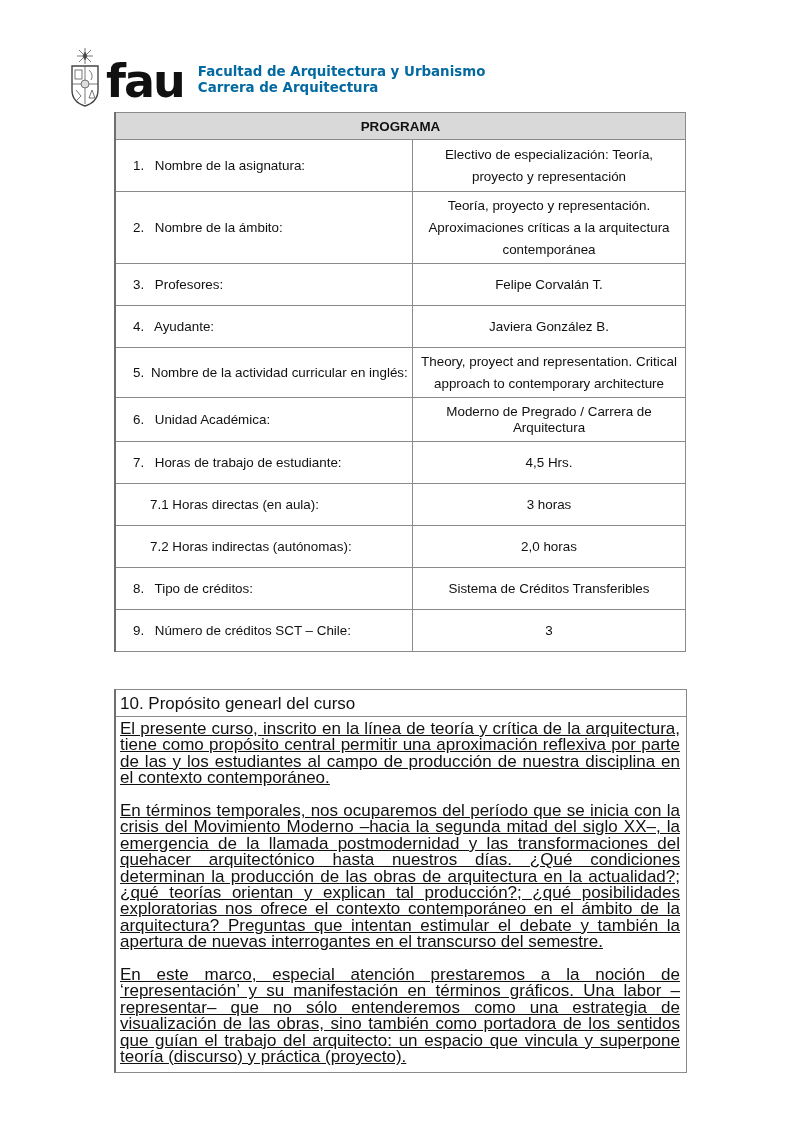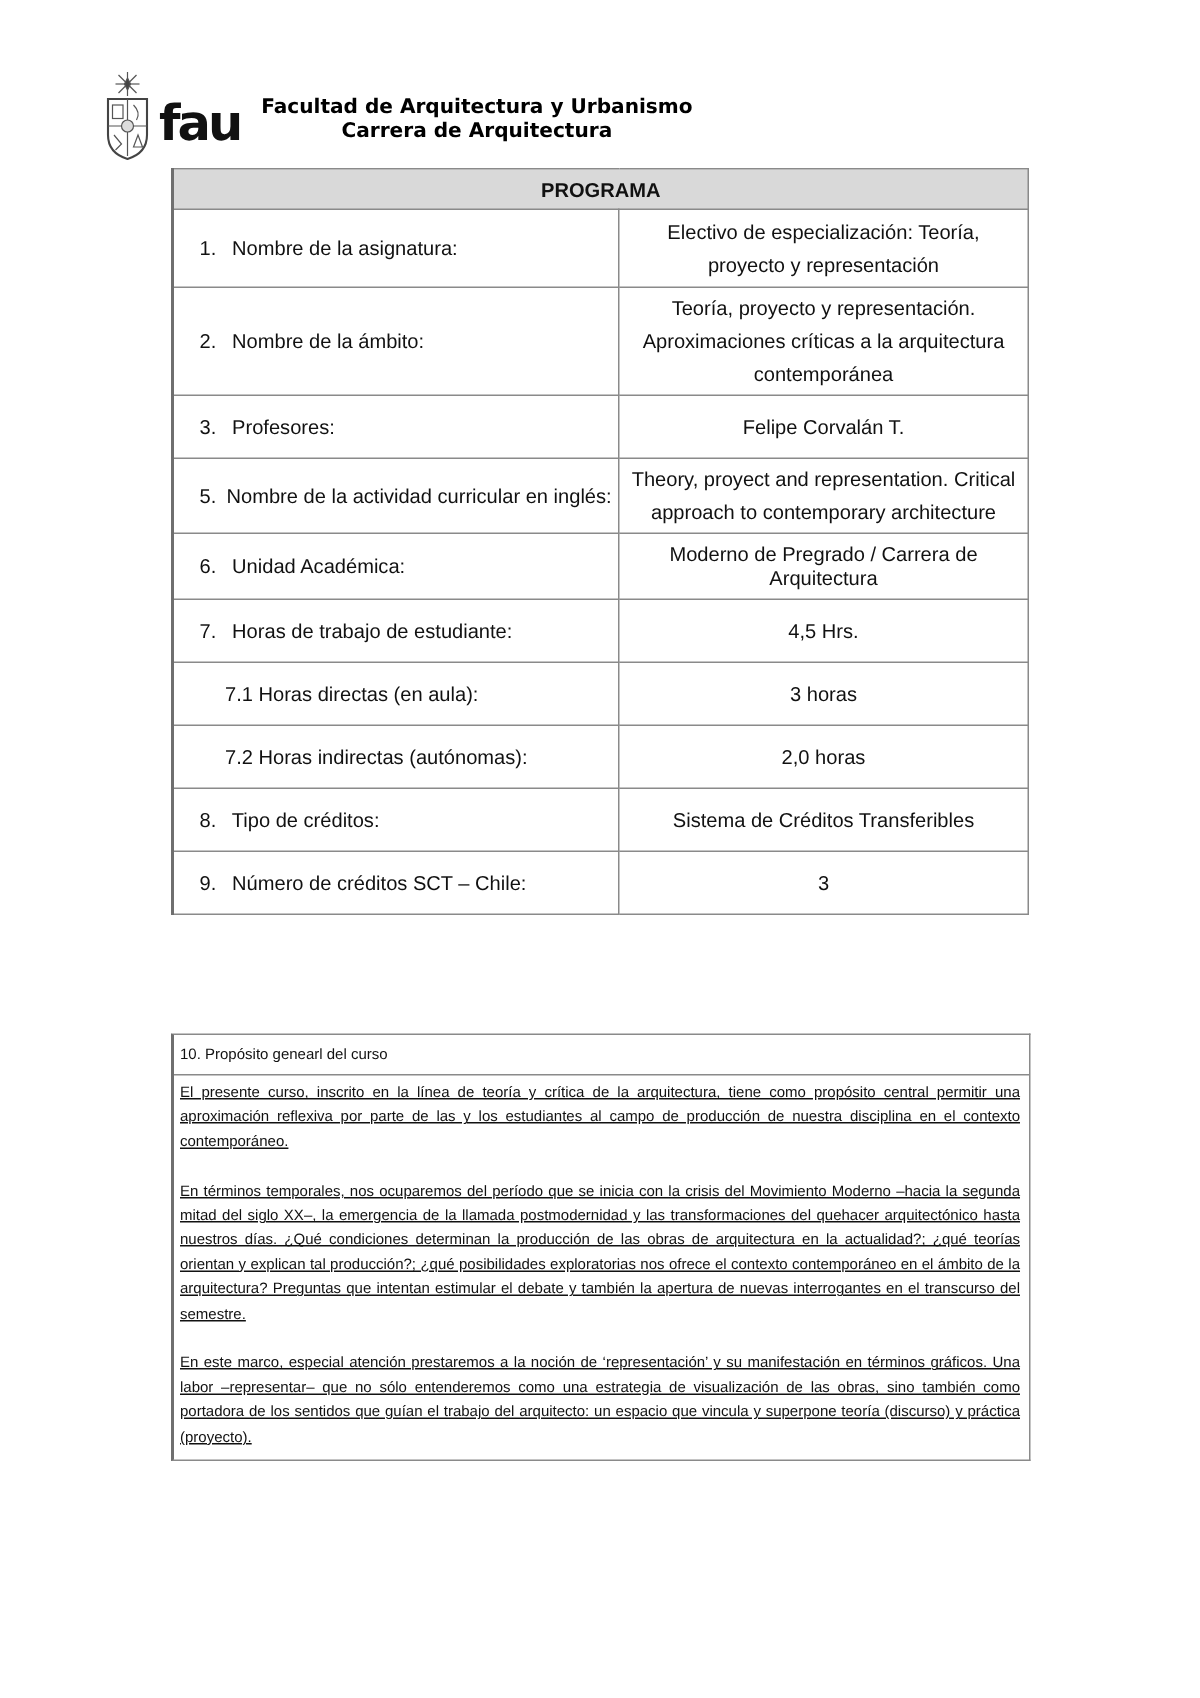--- a/index.html
+++ b/index.html
@@ -1,35 +1,35 @@
 <!DOCTYPE html>
 <html><head>
 <meta charset="utf-8">
 <style>
   html, body { margin: 0; padding: 0; background: #ffffff; }
   body { width: 800px; height: 1132px; position: relative; overflow: hidden; font-family: "Liberation Sans", sans-serif; color: #111; }
 
   .header { position: absolute; left: 68px; top: 44px; height: 66px; display: flex; align-items: center; }
   .crest { width: 34px; height: 62px; position: relative; }
-  .fau { font-family: "DejaVu Sans", sans-serif; font-size: 33px; font-weight: bold; letter-spacing: -2px; line-height: 1; margin-left: 4px; margin-top: 8px; color: #111; }
-  .header-text { margin-left: 14px; margin-top: 6px; font-family: "DejaVu Sans", sans-serif; font-size: 13.4px; font-weight: bold; line-height: 16px; color: #000000; text-align: center; }
+  .fau { font-family: "DejaVu Sans", sans-serif; font-size: 46px; font-weight: bold; letter-spacing: -2px; line-height: 1; margin-left: 4px; margin-top: 8px; color: #111; }
+  .header-text { margin-left: 14px; margin-top: 6px; font-family: "DejaVu Sans", sans-serif; font-size: 13.4px; font-weight: bold; line-height: 16px; color: #0369a1; }
 
   table.prog { position: absolute; left: 114px; top: 112px; width: 572px; border-collapse: collapse; font-size: 13.4px; padding-left: 36px; }
   table.prog td, table.prog th { border: 1.5px solid #8a8a8a; padding: 0; }
   table.prog { border-left: 2.5px solid #6f6f6f; }
   table.prog th { background: #d9d9d9; height: 26px; font-weight: bold; font-size: 13.4px; text-align: center; }
   table.prog td.lbl { width: 262px; padding-left: 17px; vertical-align: middle; }
   table.prog td.lbl.sub { padding-left: 34px; }
   table.prog td.val { text-align: center; vertical-align: middle; line-height: 22px; padding: 0 6px; }
   table.prog td.val.tight { line-height: 16px; }
   .lbl-num { display: inline-block; width: 18px; }
   .lbl-wrap { display: flex; line-height: 17px; }
   .lbl-wrap .t { flex: 1; }
 
-  .box10 { position: absolute; left: 114px; top: 689px; width: 570px; border: 1.5px solid #8a8a8a; border-left: 2.5px solid #6f6f6f; font-size: 10px; }
+  .box10 { position: absolute; left: 114px; top: 689px; width: 570px; border: 1.5px solid #8a8a8a; border-left: 2.5px solid #6f6f6f; font-size: 17px; }
   .box10 .title { height: 26px; line-height: 28px; padding-left: 4px; border-bottom: 1.5px solid #8a8a8a; }
   .box10 .body { padding: 4px 6px 6px 4px; text-align: justify; line-height: 16.4px; }
   .box10 p { margin: 0 0 16.4px 0; text-decoration: underline; }
   .box10 p:last-child { margin-bottom: 0; }
 </style>
 </head>
 <body>
 
 <div class="header">
   <div class="crest">
@@ -69,20 +69,24 @@
     <td class="val">Electivo de especialización: Teoría, proyecto y representación</td>
   </tr>
   <tr style="height:72px">
     <td class="lbl"><span class="lbl-num">2.</span> <span>Nombre de la ámbito:</span></td>
     <td class="val">Teoría, proyecto y representación. Aproximaciones críticas a la arquitectura contemporánea</td>
   </tr>
   <tr style="height:42px">
     <td class="lbl"><span class="lbl-num">3.</span> <span>Profesores:</span></td>
     <td class="val">Felipe Corvalán T.</td>
   </tr>
+  <tr style="height:42px">
+    <td class="lbl"><span class="lbl-num">4.</span> <span>Ayudante:</span></td>
+    <td class="val">Javiera González B.</td>
+  </tr>
   <tr style="height:50px">
     <td class="lbl">
           <div class="lbl-wrap">
             <span class="lbl-num">5.</span>
             <span class="t">Nombre de la actividad curricular en inglés:</span>
           </div>
         </td>
     <td class="val">Theory, proyect and representation. Critical approach to contemporary architecture</td>
   </tr>
   <tr style="height:44px">

